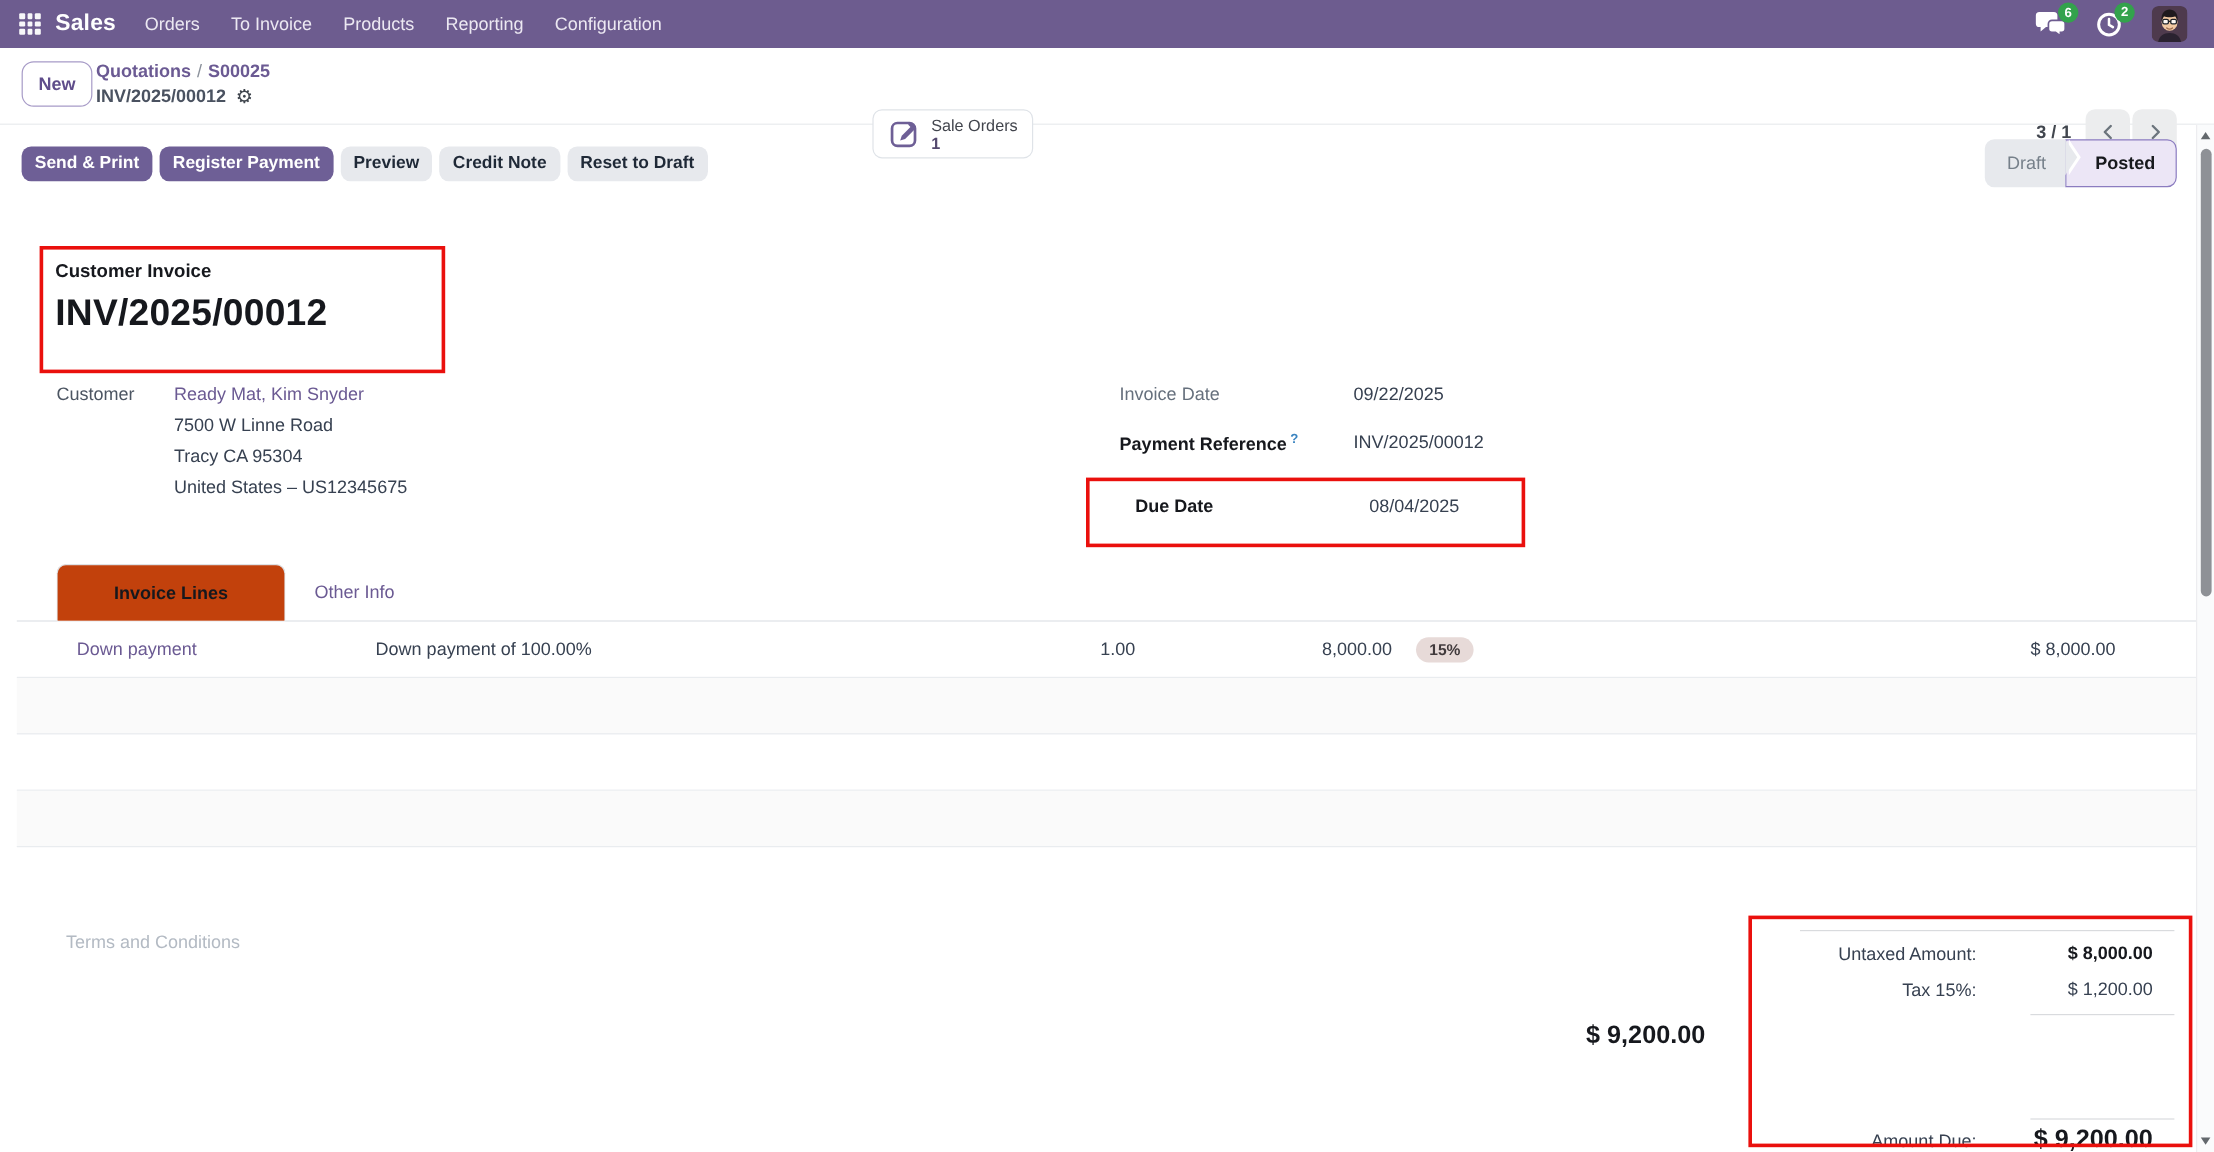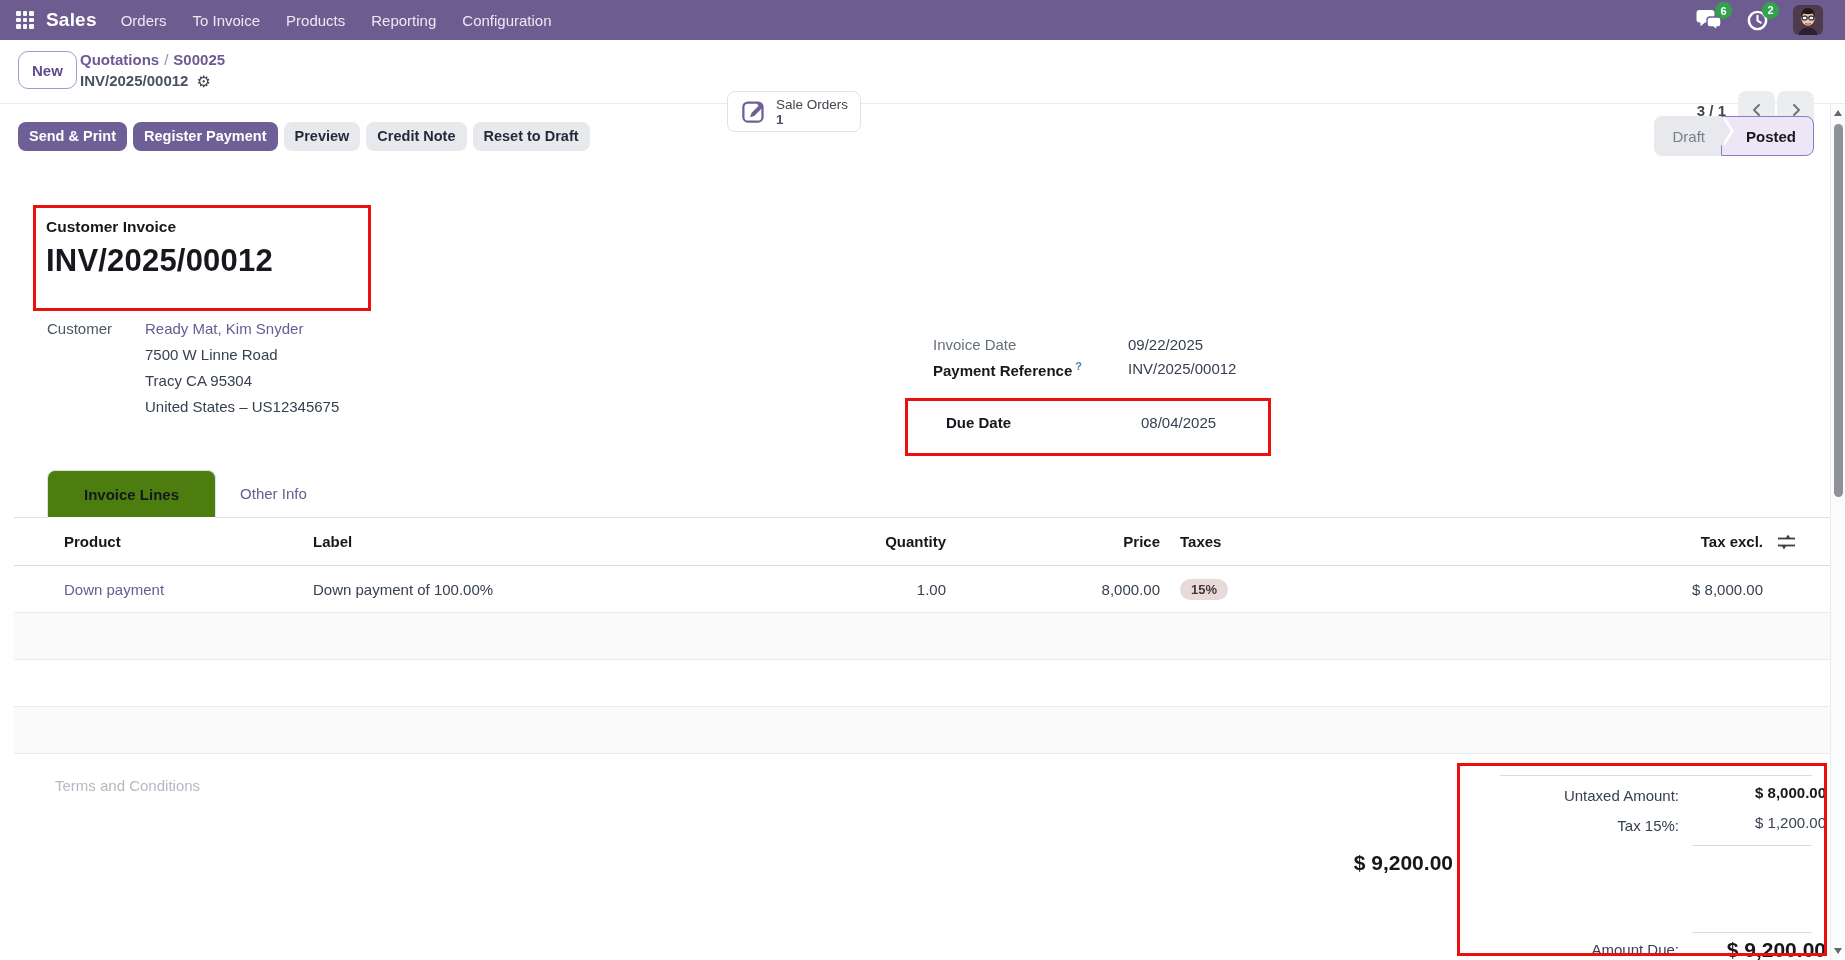--- a/index.html
+++ b/index.html
@@ -107,21 +107,21 @@
   .fvalue { color:#374151; font-size:15px; }
   .help-sup { color:#3a84c0; font-size:11px; vertical-align: super; font-weight:600; margin-left:3px; cursor:pointer; }
 
   
   .tabs {
     position:absolute; top:469px; left:14px; width:1816px; height:49px;
     display:flex; align-items:flex-end; padding-left:33px; border-bottom:1px solid #dee2e6;
   }
   .tab { height:48px; display:flex; align-items:center; font-size:15px; cursor:pointer; }
   .tab.active {
-    padding:0 36px; background:#4d7c0f; border:1px solid #dee2e6; border-bottom:1px solid #fff;
+    padding:0 47px; background:#c2410c; border:1px solid #dee2e6; border-bottom:1px solid #fff;
     border-radius:8px 8px 0 0; margin-bottom:-1px; color:#16181d; font-weight:600;text-align:center;
   }
   .tab.inactive { padding:0 24px; color:#6b5a93; font-weight:500; }
 
   
   .lines { position:absolute; top:518px; left:14px; width:1816px; }
   .trow-grid { display:grid; grid-template-columns:299px 457px 176px 214px 264px 339px 1fr; align-items:center; }
   .thead { height:48px; border-bottom:1px solid #d9dde1; font-weight:600; color:#16181d; }
   .tbody-row { height:47px; border-bottom:1px solid #e9ecef; }
   .cell-pad-l { padding-left:50px; }
@@ -131,21 +131,21 @@
   .tax-pill {
     display:inline-block; background:#e7dad8; color:#413a3c; font-size:13px; font-weight:600;
     border-radius:11px; padding:3px 11px; line-height:15px;
   }
   .empty-row { height:47px; border-bottom:1px solid #e9ecef; }
   .empty-row.shade { background:#fafafa; }
 
   
   .terms-placeholder { position:absolute; left:55px; top:777px; color:#b3bac3; font-size:15px; cursor:text; }
   .total-divider { position:absolute; right:33px; height:1px; background:#d9dbde; }
-  .trow { position:absolute; right:19px; width:520px; display:flex; align-items:flex-start; }
+  .trow { position:absolute; right:51px; width:520px; display:flex; align-items:center; }
   .trow .tlabel { flex:1; text-align:right; color:#374151; font-size:15px; padding-top:3px; }
   .trow .tvalue { width:147px; text-align:right; color:#16181d; font-size:15px; }
   .tvalue.bold { font-weight:700; }
   .tvalue.big { font-size:21px; font-weight:700; }
   .tvalue.plain { color:#374151; font-weight:400; }
 
   
   .anno { position:absolute; border:3px solid #ea100d; pointer-events:none; z-index:50; }
 
   
@@ -276,58 +276,40 @@
     <div class="field-label">Customer</div>
     <div class="customer-values">
       <div class="link">Ready Mat, Kim Snyder</div>
       <div class="addr">7500 W Linne Road</div>
       <div class="addr">Tracy CA 95304</div>
       <div class="addr">United States – US12345675</div>
     </div>
   </div>
 
   <div class="right-fields">
-    <div class="frow" style="left:0; top:320px;margin-top:16px;">
+    <div class="frow" style="left:0; top:320px;">
       <span class="flabel muted">Invoice Date</span>
       <span class="fvalue">09/22/2025</span>
     </div>
     <div class="frow" style="left:0; top:360px;">
       <span class="flabel strong"><span>Payment Reference</span><sup class="help-sup">?</sup></span>
       <span class="fvalue">INV/2025/00012</span>
     </div>
     <div class="frow" style="left:13px; top:414px;">
       <span class="flabel strong">Due Date</span>
       <span class="fvalue">08/04/2025</span>
     </div>
   </div>
 
   <div class="tabs">
     <div class="tab active">Invoice Lines</div>
     <div class="tab inactive">Other Info</div>
   </div>
 
   <div class="lines">
-    <div class="trow-grid thead">
-      <div class="cell-pad-l">Product</div>
-      <div>Label</div>
-      <div class="cell-right">Quantity</div>
-      <div class="cell-right">Price</div>
-      <div class="cell-taxes">Taxes</div>
-      <div class="cell-right">Tax excl.</div>
-      <div class="col-icon">
-        <svg width="19" height="16" viewBox="0 0 19 16">
-          <g stroke="#3a4148" stroke-width="1.8">
-            <line x1="1" y1="4.5" x2="18" y2="4.5"></line>
-            <line x1="1" y1="11.5" x2="18" y2="11.5"></line>
-          </g>
-          <path d="M11 0.5 13.4 4.5 8.6 4.5 Z" fill="#3a4148"></path>
-          <path d="M7 15.5 9.4 11.5 4.6 11.5 Z" fill="#3a4148"></path>
-        </svg>
-      </div>
-    </div>
     <div class="trow-grid tbody-row">
       <div class="cell-pad-l"><span class="link">Down payment</span></div>
       <div>Down payment of 100.00%</div>
       <div class="cell-right">1.00</div>
       <div class="cell-right">8,000.00</div>
       <div class="cell-taxes"><span class="tax-pill">15%</span></div>
       <div class="cell-right">$ 8,000.00</div>
       <div></div>
     </div>
     <div class="empty-row shade"></div>

